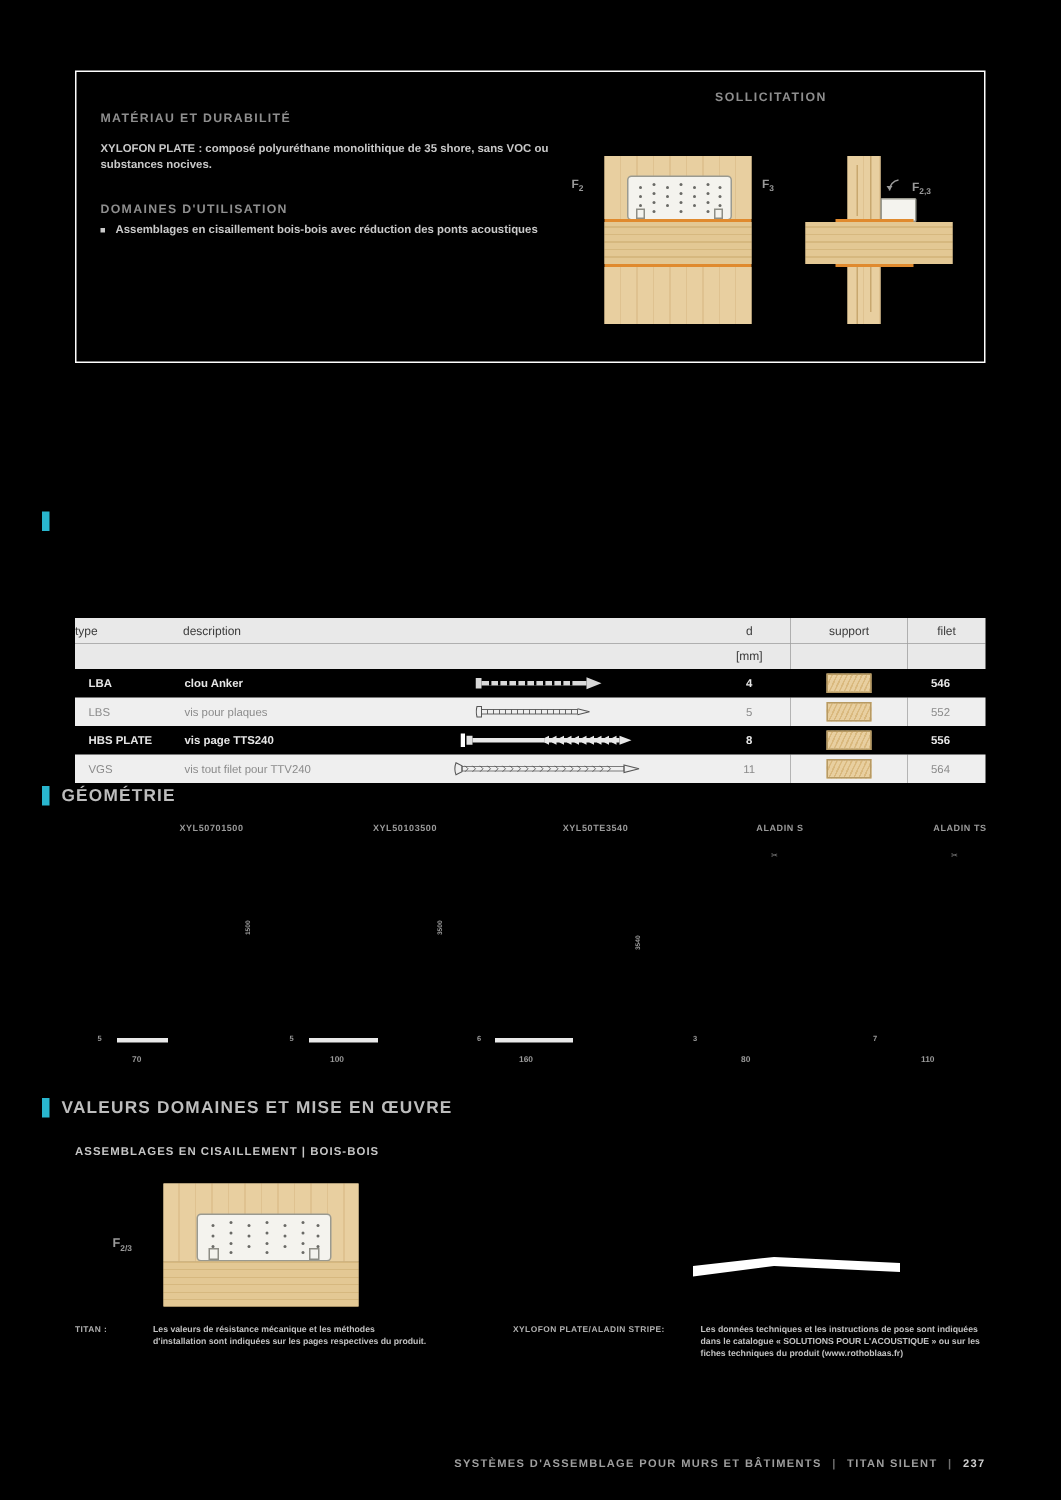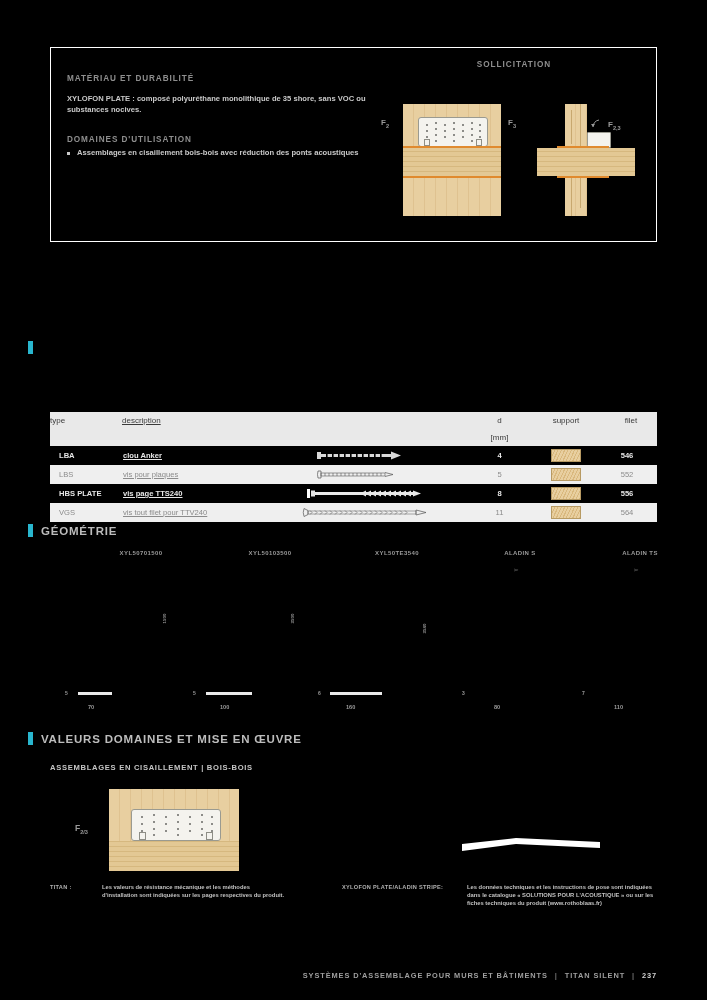--- a/index.html
+++ b/index.html
@@ -170,21 +170,21 @@
     background: #efefef;
     color: #8b8b8b;
   }
   #fixings-table tbody tr.dark td {
     background: #000000;
     color: #e6e6e6;
     font-weight: bold;
   }
   #fixings-table td { height: 17px; vertical-align: middle; }
   .c-type   { width: 72px; padding-left: 9px; }
-  .c-desc   { width: 150px; text-decoration: underline; }
+  .c-desc   { width: 150px; }
   .c-img    { width: 200px; }
   .c-d      { width: 55px; text-align: center; }
   .c-sup    { width: 78px; text-align: center; }
   .c-page   { width: 52px; text-align: center; padding-right: 9px; }
   tr.dark .c-type, tr.dark .c-desc { font-weight: bold; }
   tr.light .c-type { color: #4a4a4a; }
 
   .wood-chip {
     display: inline-block;
     width: 28px; height: 11px;

